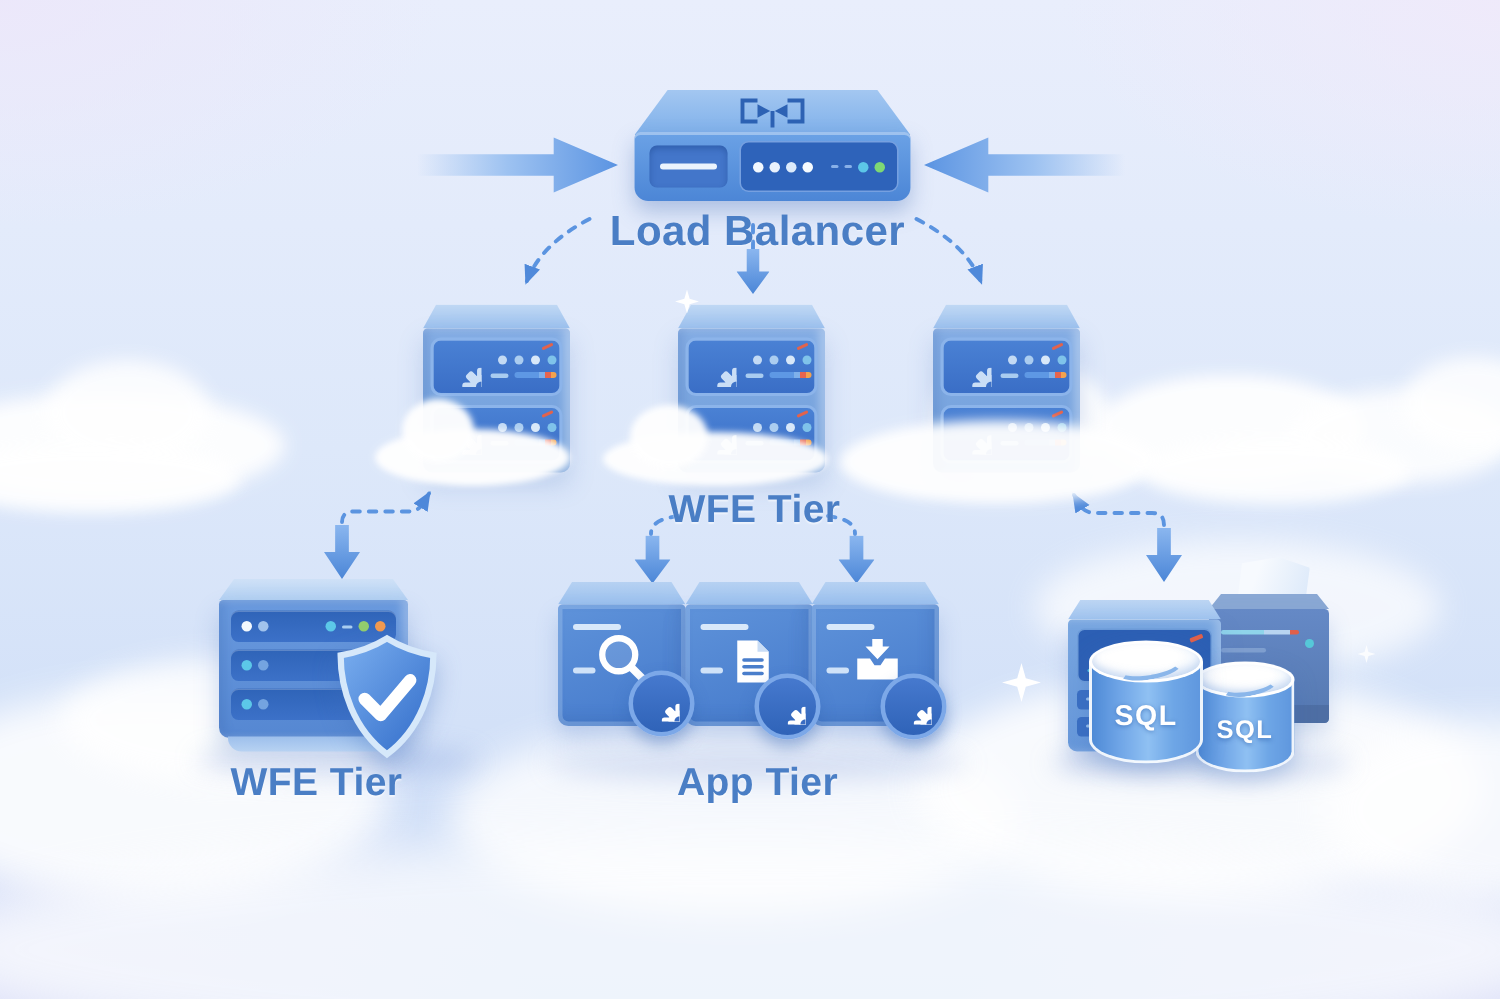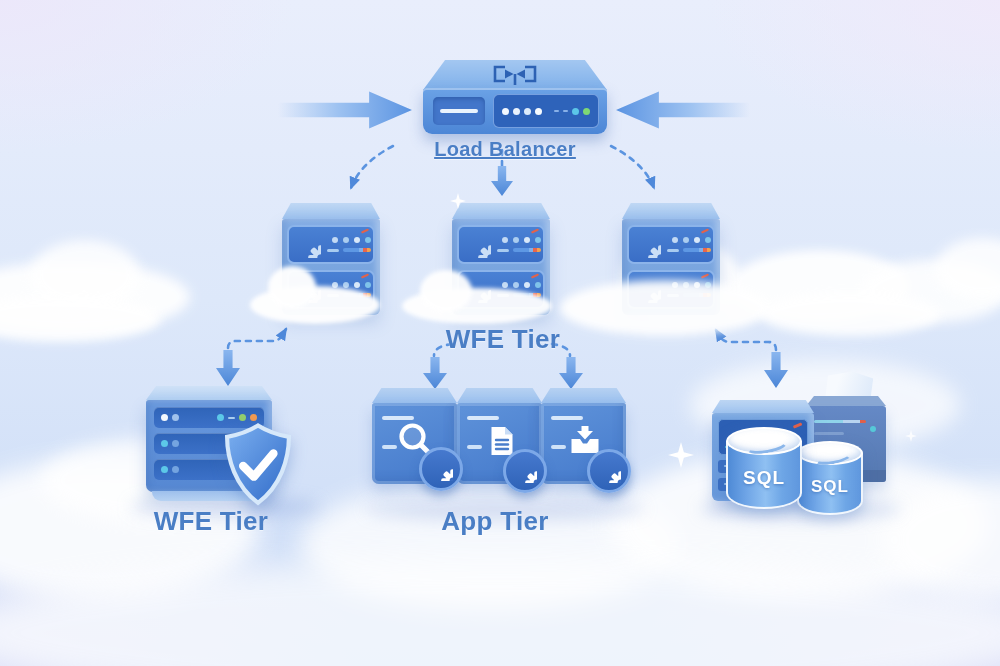--- a/index.html
+++ b/index.html
@@ -13,21 +13,21 @@
       radial-gradient(520px 260px at 0% 100%, rgba(228,224,248,.6), rgba(228,224,248,0) 70%),
       linear-gradient(180deg,#e9eefc 0%,#dde8fa 45%,#c9daf6 100%);
   }
   .abs{position:absolute;}
   .puff{position:absolute;background:#fff;border-radius:50%;}
   
   .lbl{
     position:absolute;text-align:center;font-weight:bold;color:#4a7ec5;
     text-shadow:0 1px 1px rgba(255,255,255,.55);letter-spacing:.3px;
   }
-  .lbl-lb{left:375px;top:138px;width:260px;font-size:20px;text-decoration:underline;}
+  .lbl-lb{left:375px;top:138px;width:260px;font-size:28px;}
   .lbl-mid{left:403px;top:324px;width:200px;font-size:26px;}
   .lbl-tier{top:506px;font-size:26px;}
   
   .bigarrow{position:absolute;top:90px;width:134px;height:40px;}
   .bigarrow.left{
     left:278px;
     clip-path:polygon(0 32%,68% 32%,68% 4%,100% 50%,68% 96%,68% 68%,0 68%);
     background:linear-gradient(90deg,rgba(147,186,238,0) 0%,#9dc2f1 45%,#5b94e2 100%);
   }
   .bigarrow.right{
@@ -520,21 +520,21 @@
   <div class="badge z5" style="left:503px;top:449px">
     <svg class="gear" style="--gear-hole:#3a6cc2" viewBox="-14 -14 28 28">
         <use href="#gear"></use>
       </svg>
   </div>
   <div class="badge z5" style="left:587px;top:449px">
     <svg class="gear" style="--gear-hole:#3a6cc2" viewBox="-14 -14 28 28">
         <use href="#gear"></use>
       </svg>
   </div>
-  <div class="lbl lbl-tier z7" style="left:395px;width:200px">App Tier</div>
+  <div class="lbl lbl-tier z7" style="left:405px;width:200px">App Tier</div>
 
   <div class="paper z4"></div>
   <div class="abs dbside z4">
     <div class="dbside-top"></div>
     <div class="dbside-body">
       <i class="dbside-line"></i>
       <i class="dbside-line2"></i>
       <i class="dbside-dot"></i>
       <i class="dbside-foot"></i>
     </div>

